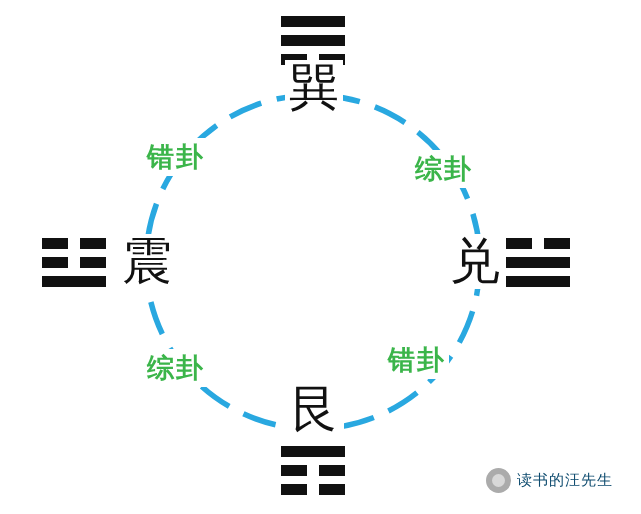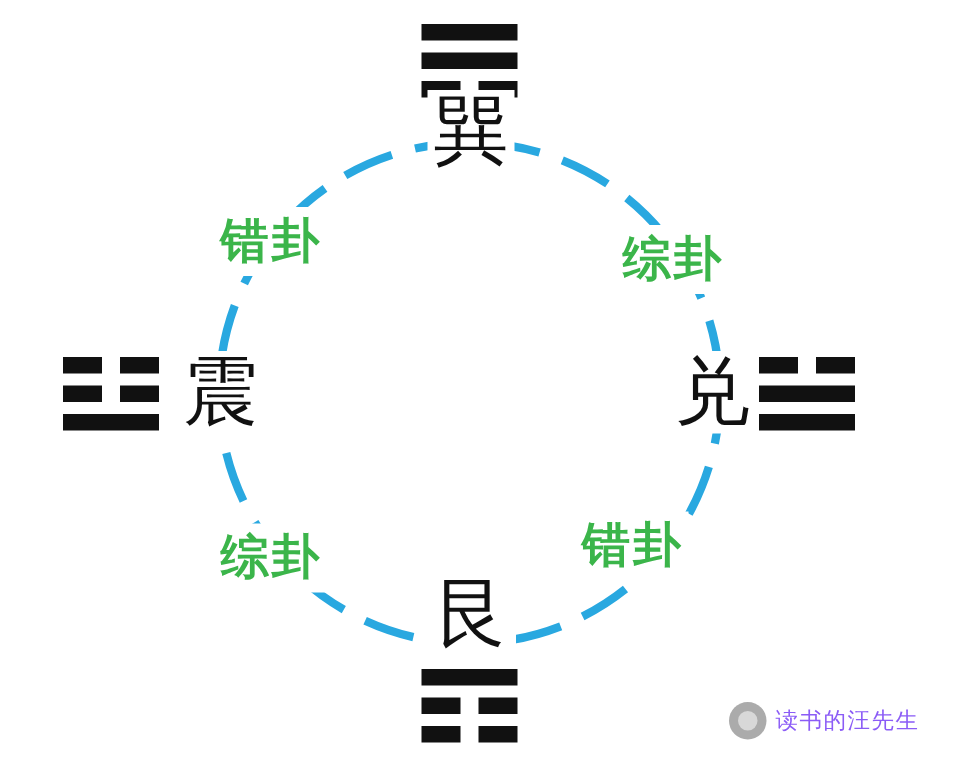--- a/index.html
+++ b/index.html
@@ -43,35 +43,35 @@
     position: absolute;
     font-family: "DejaVu Serif", "Liberation Serif", serif;
     font-size: 50px;
     line-height: 1.05;
     color: #111;
     background: #ffffff;
     padding: 1px 4px;
   }
   .relation-label {
     position: absolute;
-    font-size: 32px;
+    font-size: 27px;
     font-weight: bold;
     color: var(--accent-green, #3bb54a);
     background: #ffffff;
     padding: 1px 3px;
     letter-spacing: 2px;
   }
   .watermark {
     position: absolute;
     left: 486px;
     top: 468px;
     display: flex;
     align-items: center;
     gap: 6px;
-    color: #8b5cf6;
+    color: #0c4a6e;
   }
   .watermark-logo {
     width: 25px; height: 25px;
     border-radius: 50%;
     background: #ababab;
     position: relative;
   }
   .watermark-logo::after {
     content: "";
     position: absolute;

